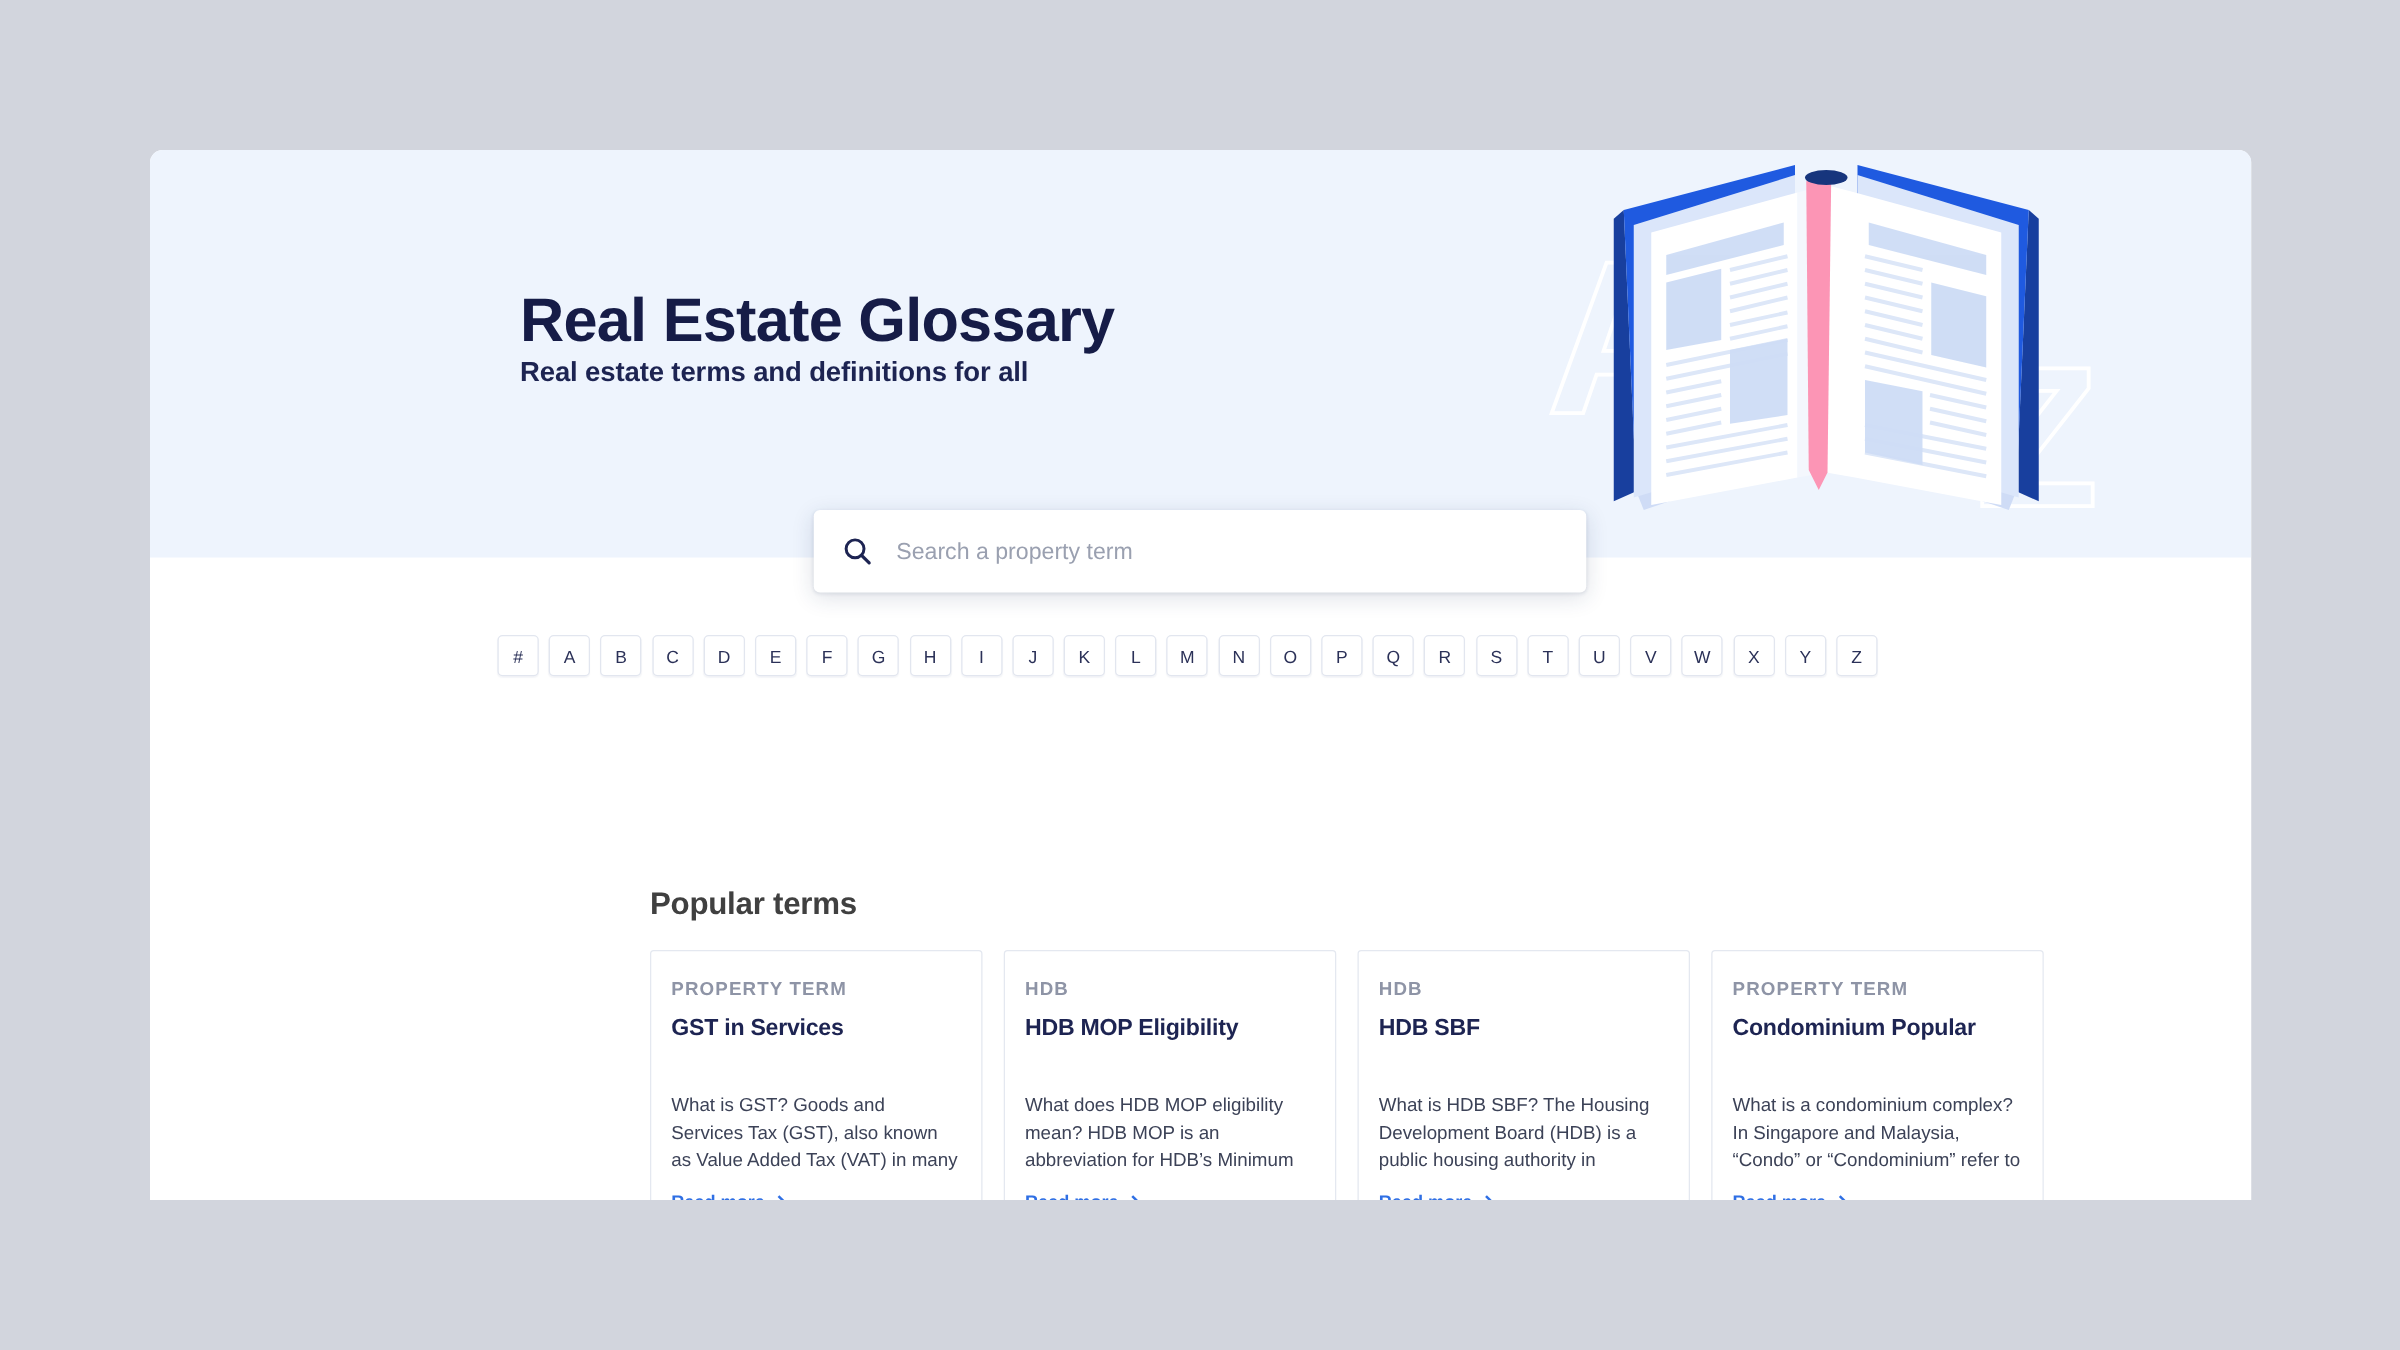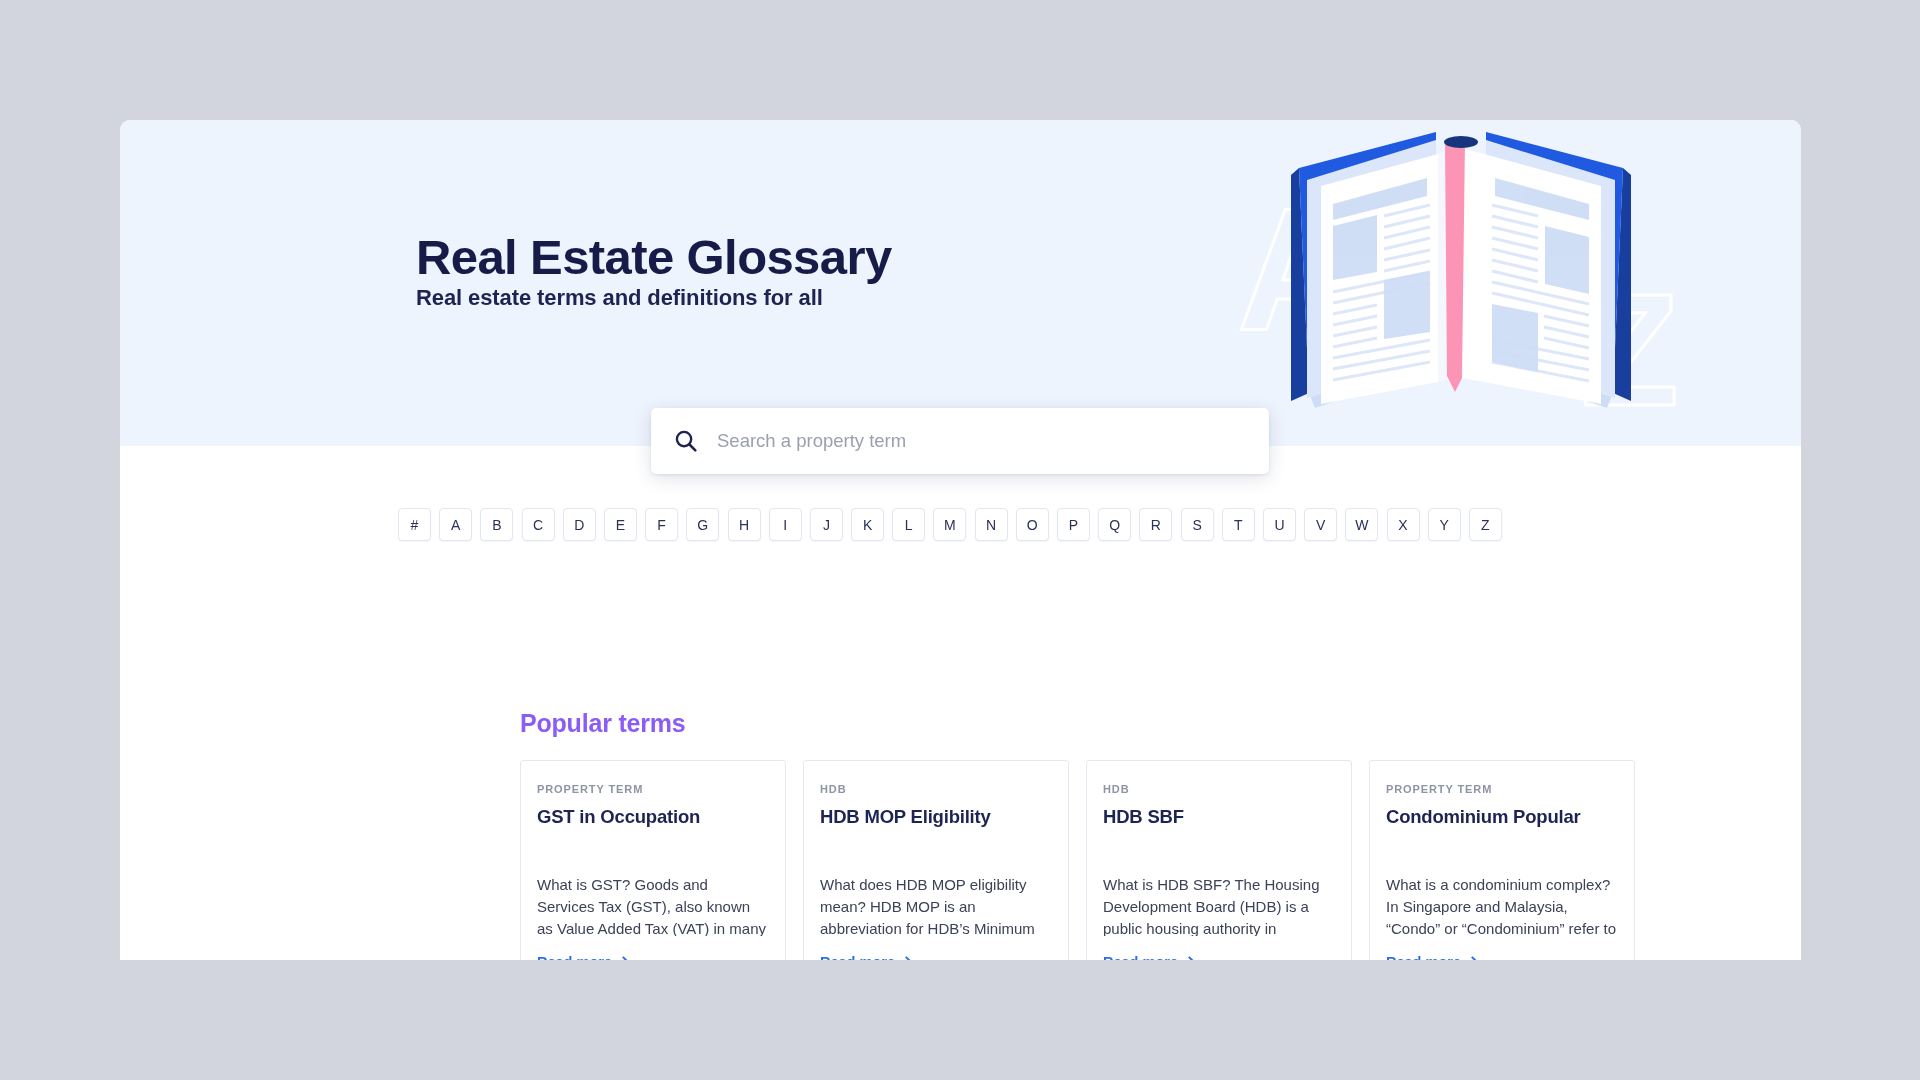--- a/index.html
+++ b/index.html
@@ -106,41 +106,41 @@
     color:#2b3158;
     cursor:pointer;
     box-shadow:0 1px 1px rgba(40,60,110,.05);
   }
 
   
   .section-title {
     position:absolute;
     left:400px; top:589px;
     font-size:25px; font-weight:700;
-    color:#8b5cf6;
+    color:#404040;
     letter-spacing:-0.2px;
   }
 
   .cards {
     position:absolute;
     left:400px; top:640px;
     display:flex;
     gap:17px;
   }
   .term-card {
     width:266px; height:231px;
     background:#fff;
     border:1px solid #e4e8f0;
     border-radius:3px;
     padding:22px 16px 0 16px;
     display:flex; flex-direction:column;
     cursor:pointer;
   }
   .card-cat {
-    font-size:11px;
+    font-size:15px;
     font-weight:700;
     letter-spacing:0.9px;
     color:#8e94a6;
     text-transform:uppercase;
   }
   .card-title {
     margin-top:11px;
     font-size:18.5px;
     font-weight:700;
     color:#1d2452;
@@ -255,21 +255,21 @@
         <div class="hero-title">Real Estate Glossary</div>
         <div class="hero-sub">Real estate terms and definitions for all</div>
       </div>
     </div>
 
     <div class="section-title">Popular terms</div>
 
     <div class="cards" id="cards-container">
         <div class="term-card">
           <div class="card-cat">PROPERTY TERM</div>
-          <div class="card-title">GST in Occupation</div>
+          <div class="card-title">GST in Services</div>
           <div class="card-desc">What is GST? Goods and Services Tax (GST), also known as Value Added Tax (VAT) in many other…</div>
           <div class="card-link">
             <span>Read more</span>
             <span class="chev"></span>
           </div>
         </div>
         <div class="term-card">
           <div class="card-cat">HDB</div>
           <div class="card-title">HDB MOP Eligibility</div>
           <div class="card-desc">What does HDB MOP eligibility mean? HDB MOP is an abbreviation for HDB’s Minimum Occupation…</div>

